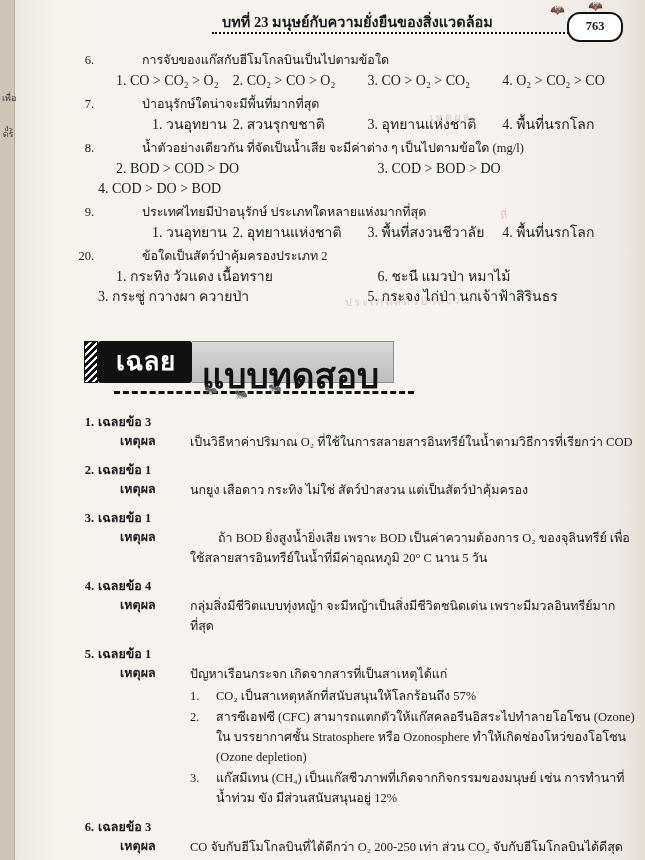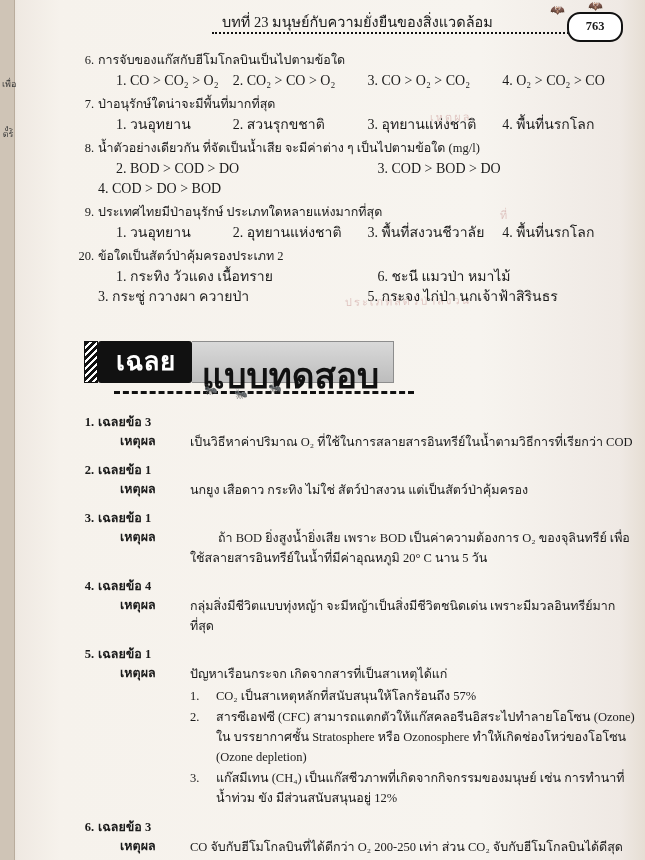--- a/index.html
+++ b/index.html
@@ -48,21 +48,21 @@
   
   .header {
     position: relative;
     height: 46px;
   }
   .header-title {
     position: absolute;
     left: 200px;
     top: 10px;
     font-size: 14.5px;
-    font-weight: normal;
+    font-weight: bold;
     white-space: nowrap;
   }
   .header-rule {
     position: absolute;
     left: 190px;
     top: 32px;
     width: 360px;
     border-top: 2px dotted #111;
   }
   .page-num-badge {
@@ -101,41 +101,42 @@
   .q-num {
     position: absolute;
     left: -30px;
     top: 0;
     width: 26px;
     text-align: right;
     font-size: 12.5px;
   }
   .q-text {
     font-size: 12.5px;
+    margin-left: 44px;
   }
   .choices {
     position: relative;
     display: flex;
     flex-wrap: wrap;
     margin-top: 1px;
   }
   .choice {
     font-size: 14px;
     line-height: 20px;
     box-sizing: border-box;
     padding-right: 6px;
     white-space: nowrap;
   }
   .choices.c4 .choice { width: 25%; }
   .choices.c2 .choice { width: 50%; }
   .choices.c2 .choice:first-child { padding-left: 18px; }
   .choices.c2 .choice:nth-child(2) { padding-left: 10px; }
   .choices.c4 .choice:first-child { padding-left: 18px; }
   .choices.c4y .choice { width: 25%; }
-  .choices.c4y .choice:first-child { padding-left: 18px; }
+  .choices.c4y .choice:first-child { padding-left: 18px; text-align: right; }
 
   
   .keyhead {
     position: relative;
     height: 74px;
     margin-top: 26px;
     padding-left: 84px;
   }
   .key-banner {
     position: absolute;
@@ -263,21 +264,21 @@
     transform: rotate(-1deg);
     pointer-events: none;
   }
 </style>
 </head>
 <body>
 
 <div class="page">
 
   <div class="left-margin-strip"></div>
-  <div class="edge-text" style="top:78px;">เพื่อ</div>
+  <div class="edge-text" style="top:92px;">เพื่อ</div>
   <div class="edge-text" style="top:122px;">ง-</div>
   <div class="edge-text" style="top:128px;">ดร์</div>
 
   <div class="smudge" style="left:430px; top:108px;">เหตุผล</div>
   <div class="smudge" style="left:345px; top:292px;">ประเภทสัตว์ป่าสงวน</div>
   <div class="smudge" style="left:500px; top:206px;">ที่</div>
 
   <div class="content">
 
     <div class="header">

